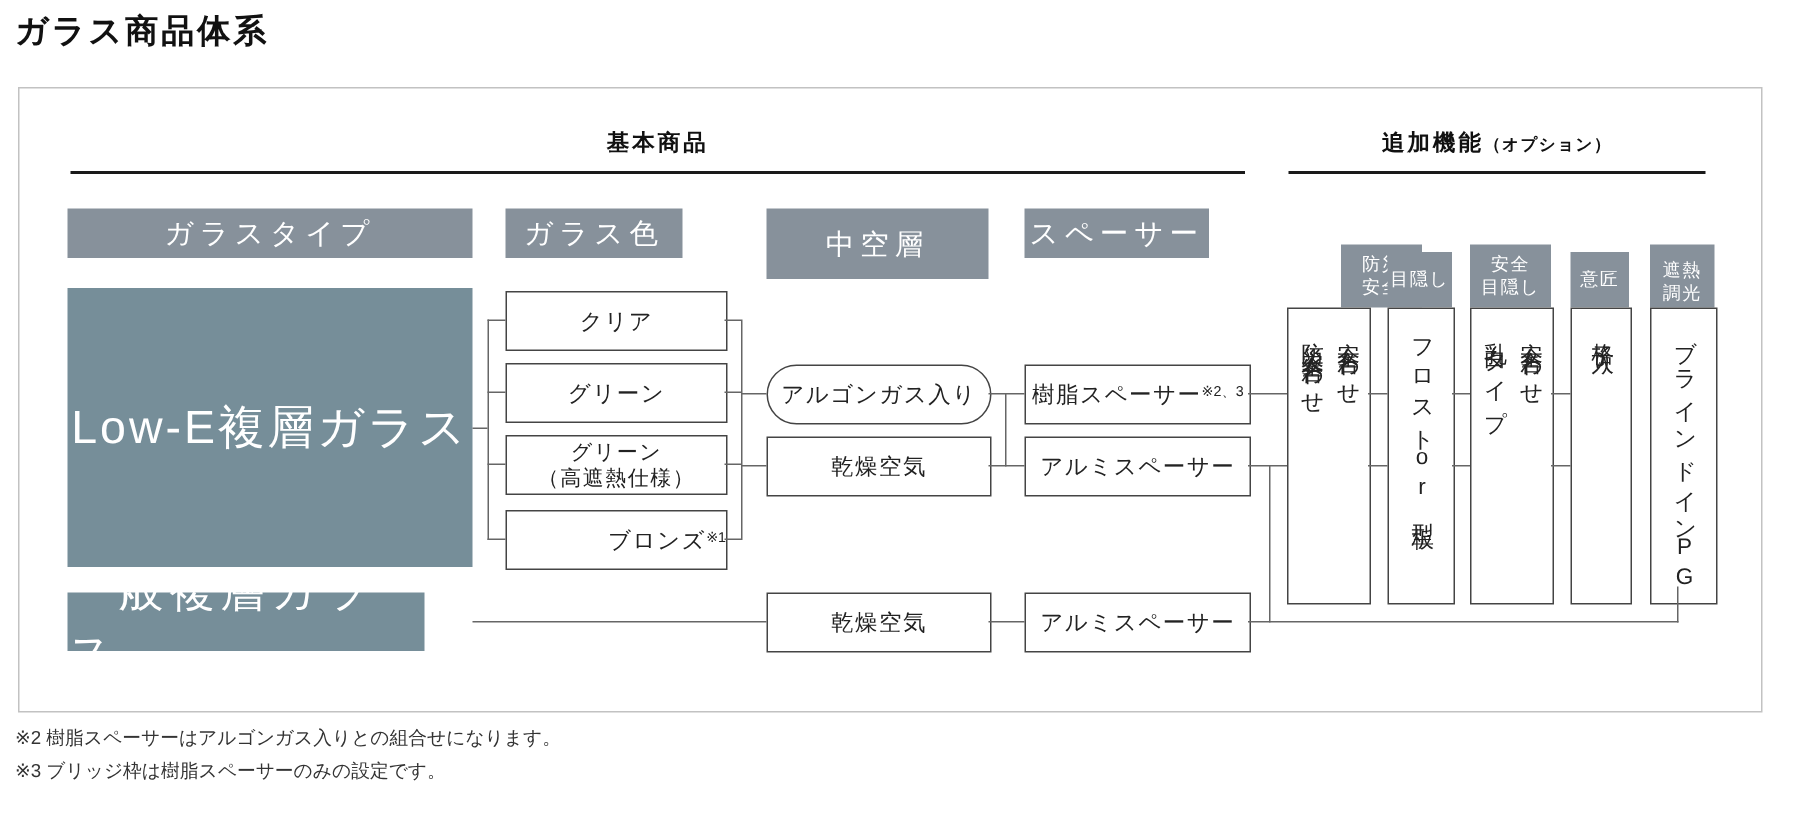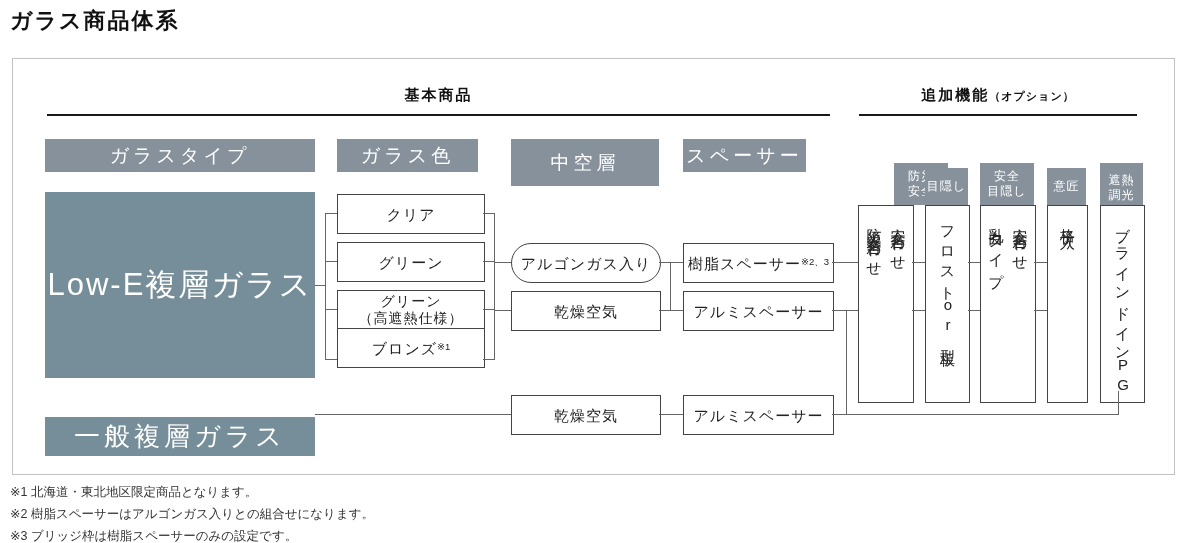--- a/index.html
+++ b/index.html
@@ -45,32 +45,32 @@
   <div class="sec-label" style="left:47px;top:86px;width:783px;text-align:center;">
     <span>基本商品</span>
   </div>
   <div class="rule" style="left:47px;top:114px;width:783px;"></div>
   <div class="sec-label" style="left:859px;top:86px;width:278px;">
     <span>追加機能</span><span class="sub">（オプション）</span>
   </div>
   <div class="rule" style="left:859px;top:114px;width:278px;"></div>
 
   <div class="ghead" style="left:45px;top:139px;width:270px;height:33px;">ガラスタイプ</div>
-  <div class="ghead" style="left:337px;top:139px;width:141px;height:33px;">ガラス色</div>
+  <div class="ghead" style="left:337px;top:139px;width:118px;height:33px;">ガラス色</div>
   <div class="ghead" style="left:511px;top:139px;width:148px;height:47px;">中空層</div>
   <div class="ghead" style="left:683px;top:139px;width:123px;height:33px;">スペーサー</div>
 
   <div class="bigbox" style="left:45px;top:192px;width:270px;height:186px;font-size:31px;letter-spacing:2px;">Low-E複層ガラス</div>
-  <div class="bigbox" style="left:45px;top:417px;width:270px;height:39px;font-size:26px;letter-spacing:4px;">一般複層ガラス</div>
+  <div class="bigbox" style="left:45px;top:395px;width:238px;height:39px;font-size:30px;letter-spacing:4px;">一般複層ガラス</div>
 
   <div class="wbox" style="left:337px;top:194px;width:146px;height:38px;">クリア</div>
   <div class="wbox" style="left:337px;top:242px;width:146px;height:38px;">グリーン</div>
   <div class="wbox" style="left:337px;top:290px;width:146px;height:38px;font-size:14px;">グリーン
 （高遮熱仕様）</div>
-  <div class="wbox" style="left:337px;top:328px;width:146px;height:38px;">
+  <div class="wbox" style="left:337px;top:340px;width:146px;height:38px;justify-content:flex-end;">
     <span>ブロンズ</span><sup>※1</sup>
   </div>
 
   <div class="wbox" style="left:511px;top:243px;width:148px;height:38px;border-radius:20px;">アルゴンガス入り</div>
   <div class="wbox" style="left:511px;top:291px;width:148px;height:38px;">乾燥空気</div>
 
   <div class="wbox" style="left:683px;top:243px;width:149px;height:38px;">
     <span>樹脂スペーサー</span><sup>※2、3</sup>
   </div>
   <div class="wbox" style="left:683px;top:291px;width:149px;height:38px;">アルミスペーサー</div>
@@ -143,18 +143,17 @@
 
     <div class="vl" style="left:846px;top:310px;height:105px;"></div>
 
     <div class="hl" style="left:315px;top:414px;width:196px;"></div>
     <div class="hl" style="left:659px;top:414px;width:24px;"></div>
     <div class="hl" style="left:832px;top:414px;width:287px;"></div>
     <div class="vl" style="left:1118px;top:391px;height:24px;"></div>
   </div>
 
   <div class="footnotes">
-    <div>※1 北海道・東北地区限定商品となります。</div>
     <div>※2 樹脂スペーサーはアルゴンガス入りとの組合せになります。</div>
     <div>※3 ブリッジ枠は樹脂スペーサーのみの設定です。</div>
   </div>
 
 </div>
 
 </body></html>

